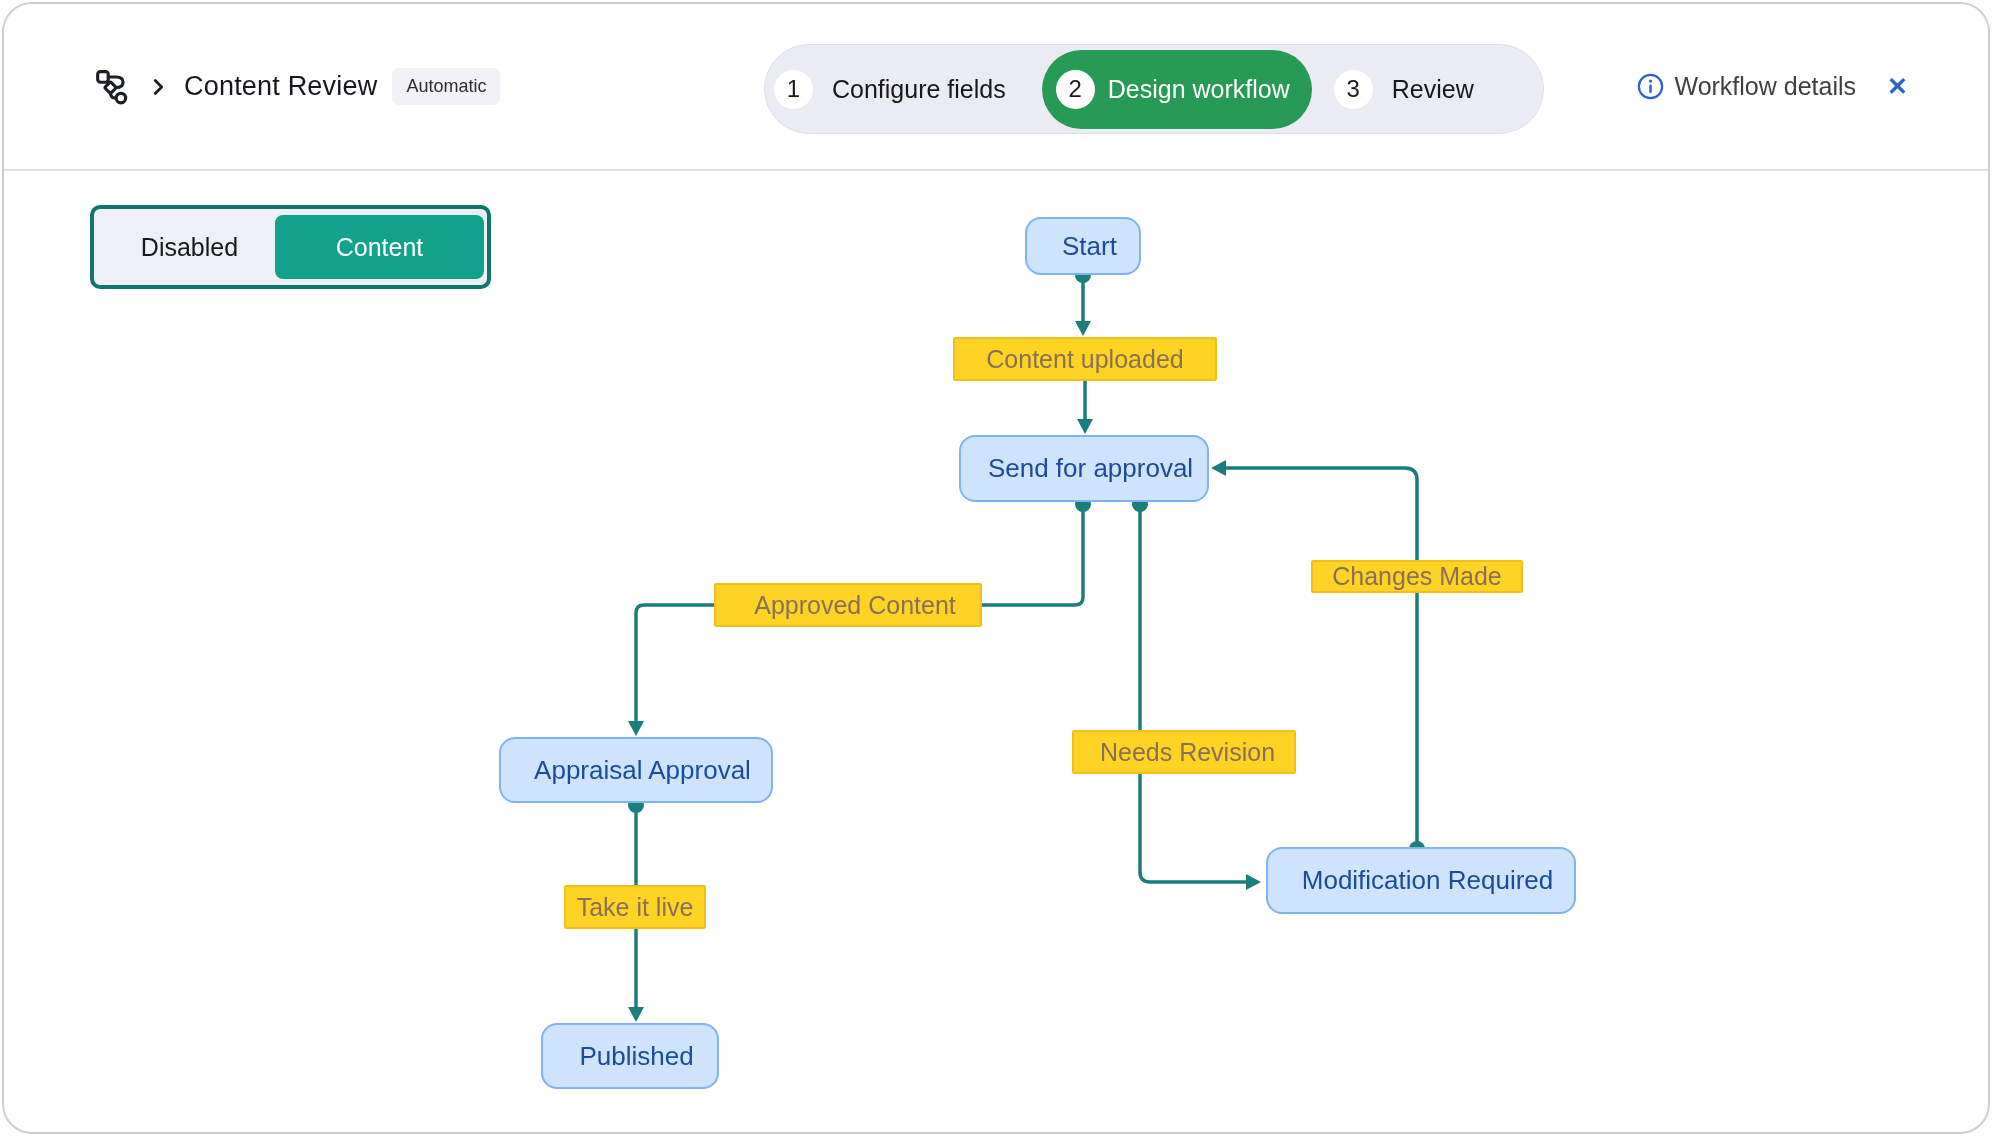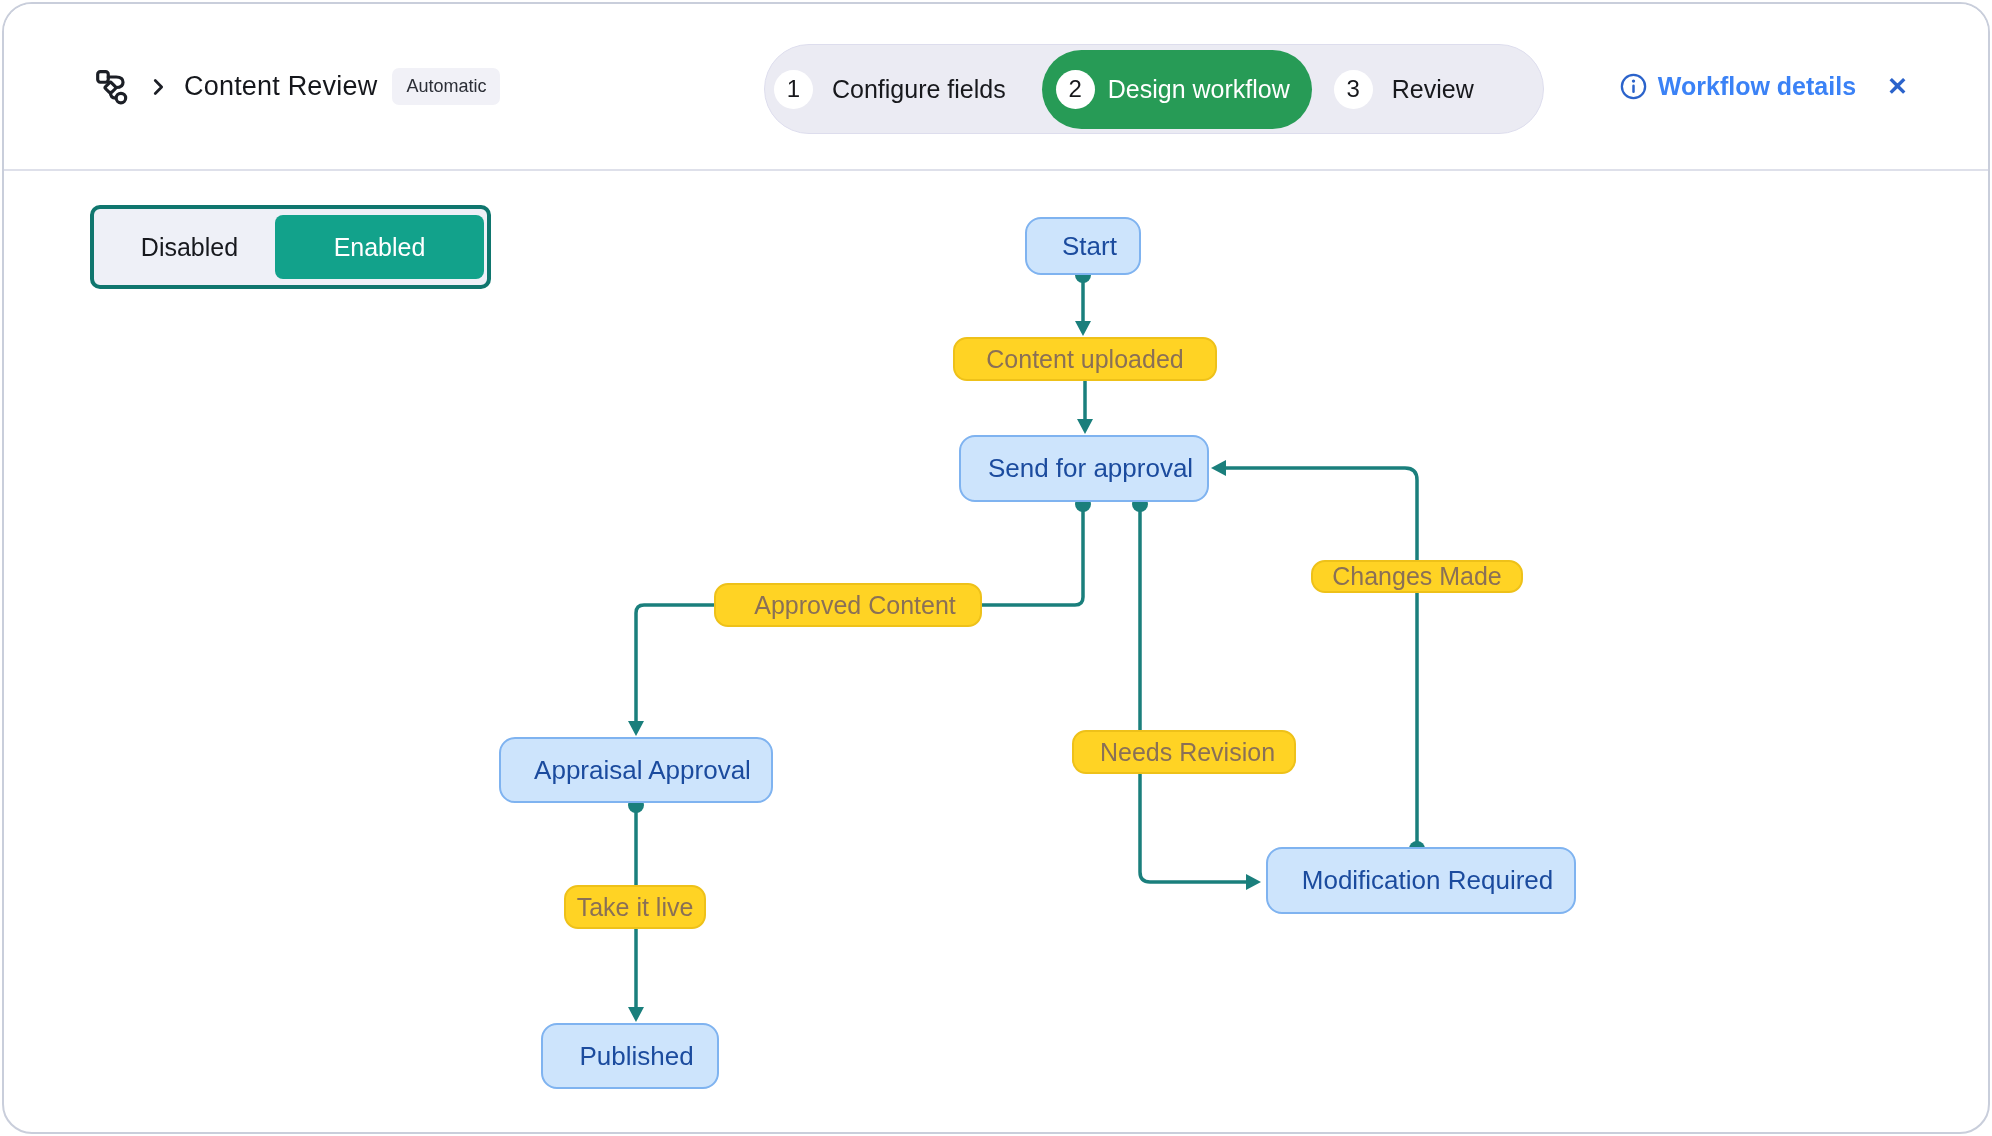--- a/index.html
+++ b/index.html
@@ -23,21 +23,21 @@
   .step .num {
     width:39px; height:39px; border-radius:50%; background:#fff; color:#17181c;
     display:flex; align-items:center; justify-content:center; font-size:24px;
   }
   .step.inactive { padding:0 18px 0 0; }
   .step.active {
     background:#279b56; color:#ffffff; height:79px; border-radius:40px;
     padding:0 22px 0 14px; gap:13px; margin:0 18px;
   }
   .header-right { position:absolute; right:80px; top:0; height:165px; display:flex; align-items:center; gap:11px; color:#2b63cb; }
-  .details-label { font-size:25px; font-weight:700; color:#3b82f6; cursor:pointer; }
+  .details-label { font-size:25px; font-weight:400; color:#404040; cursor:pointer; }
   .close-x { font-size:25px; font-weight:600; margin-left:20px; cursor:pointer; color:#2b63cb; }
   
   .toggle {
     position:absolute; left:86px; top:201px; width:401px; height:84px;
     background:#eef0f7; border:4px solid #0f766e; border-radius:10px;
   }
   .toggle .off {
     position:absolute; left:0; top:0; width:191px; height:100%;
     display:flex; align-items:center; justify-content:center;
     font-size:25px; color:#16181d; cursor:pointer;
@@ -50,21 +50,21 @@
   }
   
   .canvas { position:absolute; left:0; top:167px; right:0; bottom:0; }
   .edges { position:absolute; left:0; top:-167px; width:1992px; height:1136px; pointer-events:none; }
   .node, .edge-label { position:absolute; display:flex; align-items:center; justify-content:center; cursor:pointer; }
   .node {
     background:#cde4fc; border:2px solid #7fb3f0; border-radius:16px;
     color:#1b4b9e; font-size:26px; font-weight:500;padding-left:13px;
   }
   .edge-label {
-    background:#ffd324; border:2px solid #eec119; border-radius:14px;
+    background:#ffd324; border:2px solid #eec119; border-radius:2px;
     color:#8a7056; font-size:25px; font-weight:500;
   }
   
   .n-start        { left:1021px; top:213px;  width:116px; height:58px; }
   .n-send         { left:955px;  top:431px;  width:250px; height:67px; }
   .n-appraisal    { left:495px;  top:733px;  width:274px; height:66px; }
   .n-published    { left:537px;  top:1019px; width:178px; height:66px; }
   .n-modification { left:1262px; top:843px;  width:310px; height:67px; }
   .l-content  { left:949px;  top:333px; width:264px; height:44px; }
   .l-approved { left:710px;  top:579px; width:268px; height:44px;padding-left:14px; }
@@ -123,21 +123,21 @@
           <rect x="11.8" y="11" width="2.4" height="8.2" rx="1.2" fill="#2b63cb"></rect>
         </svg>
       </span>
       <span class="details-label">Workflow details</span>
       <span class="close-x">✕</span>
     </div>
   </div>
 
   <div class="toggle">
     <div class="off">Disabled</div>
-    <div class="on">Enabled</div>
+    <div class="on">Content</div>
   </div>
 
   <div class="canvas">
     <svg class="edges" viewBox="0 0 1992 1136">
       <g stroke="#1a7f7c" stroke-width="3.5" fill="none">
 
         <path d="M1079,271 L1079,318"></path>
 
         <path d="M1081,376 L1081,416"></path>
 

